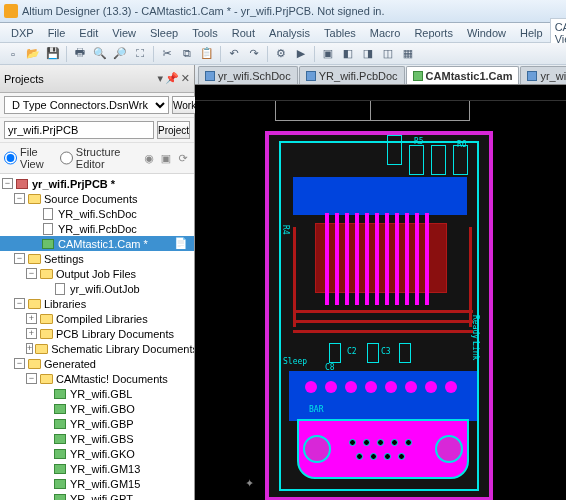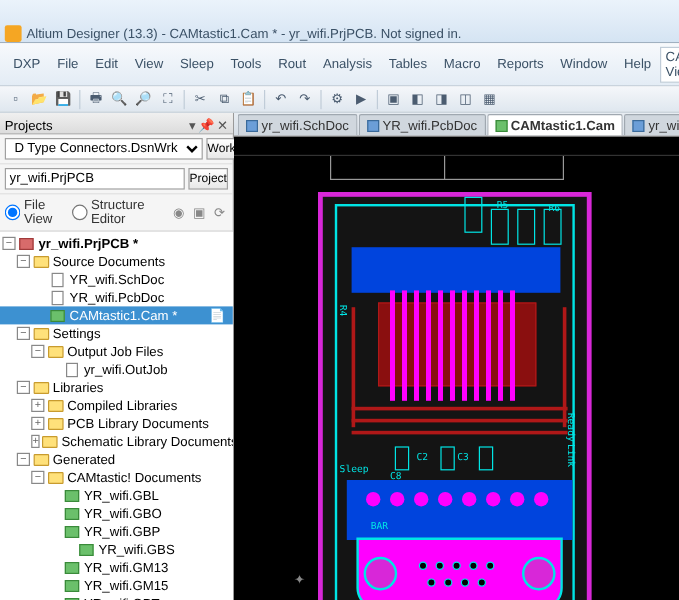--- a/index.html
+++ b/index.html
@@ -1,28 +1,28 @@
 <!DOCTYPE html>
 <html><head>
 <meta charset="utf-8">
 <style>
 *{margin:0;padding:0;box-sizing:border-box;font-family:Tahoma,Arial,sans-serif;font-size:11px;user-select:none}
 body{width:566px;height:500px;overflow:hidden;background:#f0f0f0;display:flex;flex-direction:column}
-.titlebar{height:36px;background:linear-gradient(#ebf3fb,#d5e4f3);display:flex;align-items:flex-end;padding:0 4px;border-bottom:1px solid #a0b0c0}
+.titlebar{height:23px;background:linear-gradient(#ebf3fb,#d5e4f3);display:flex;align-items:center;padding:0 4px;border-bottom:1px solid #a0b0c0}
 .titlebar .icon{width:14px;height:14px;background:#f5a623;border-radius:2px;margin-right:4px}
 .titlebar span{color:#3b5166}
-.menubar{height:36px;background:linear-gradient(#f7f9fc,#e3ecf5);display:flex;align-items:center;padding:0 4px;border-bottom:1px solid #c0ccd8;color:#3b5166}
+.menubar{height:20px;background:linear-gradient(#f7f9fc,#e3ecf5);display:flex;align-items:center;padding:0 4px;border-bottom:1px solid #c0ccd8;color:#3b5166}
 .menubar .mi{padding:2px 7px;cursor:pointer}
 .menubar .right{margin-left:auto;padding:2px 4px;background:#fff;border:1px solid #c0ccd8}
 .toolbar{height:22px;background:linear-gradient(#f5f7fa,#dfe7ef);display:flex;align-items:center;padding:0 4px;border-bottom:1px solid #c0ccd8;gap:2px}
 .tbtn{width:18px;height:18px;display:flex;align-items:center;justify-content:center;border:1px solid transparent;color:#4b5c70;cursor:pointer}
 .tsep{width:1px;height:16px;background:#c0ccd8;margin:0 2px}
 .main{flex:1;display:flex;overflow:hidden}
 .projects{width:195px;background:#f5f5f5;border-right:1px solid #999;display:flex;flex-direction:column}
-.phead{height:18px;background:linear-gradient(#f0f0f0,#dcdcdc);display:flex;align-items:flex-end;padding:0 4px;border-bottom:1px solid #b0b0b0}
+.phead{height:28px;background:linear-gradient(#f0f0f0,#dcdcdc);display:flex;align-items:center;padding:0 4px;border-bottom:1px solid #b0b0b0}
 .phead .ctrls{margin-left:auto;display:flex;gap:2px;color:#555}
 .prow{display:flex;align-items:center;padding:3px 4px;gap:3px;border-bottom:1px solid #e0e0e0}
 .prow select,.prow input{flex:1;height:18px;border:1px solid #a0a0a0;background:#fff;padding:0 3px;font-size:11px}
 .prow button{width:56px;height:18px;border:1px solid #a0a0a0;background:linear-gradient(#fff,#e8e8e8);font-size:10px;cursor:pointer}
 .pradio{display:flex;align-items:center;padding:3px 4px;gap:6px;border-bottom:1px solid #d8d8d8}
 .pradio label{display:flex;gap:3px;color:#333}
 .pradio .ricons{margin-left:auto;display:flex;gap:3px}
 .ricon{width:14px;height:14px;display:flex;align-items:center;justify-content:center;color:#888}
 .tree{flex:1;overflow-y:auto;background:#fff;padding:2px 0}
 .node{display:flex;align-items:center;height:15px;padding:0 2px;white-space:nowrap;color:#000}
@@ -258,26 +258,33 @@
           </span>
           <span>YR_wifi.GBO</span>
         </div>
       <div class="node" style="padding-left:40px">
           <span class="noexp"></span>
           <span class="fico">
             <span class="cam"></span>
           </span>
           <span>YR_wifi.GBP</span>
         </div>
-      <div class="node" style="padding-left:52px">
+      <div class="node" style="padding-left:40px">
           <span class="noexp"></span>
           <span class="fico">
             <span class="cam"></span>
           </span>
           <span>YR_wifi.GBS</span>
+        </div>
+      <div class="node" style="padding-left:40px">
+          <span class="noexp"></span>
+          <span class="fico">
+            <span class="cam"></span>
+          </span>
+          <span>YR_wifi.GKO</span>
         </div>
       <div class="node" style="padding-left:40px">
           <span class="noexp"></span>
           <span class="fico">
             <span class="cam"></span>
           </span>
           <span>YR_wifi.GM13</span>
         </div>
       <div class="node" style="padding-left:40px">
           <span class="noexp"></span>

